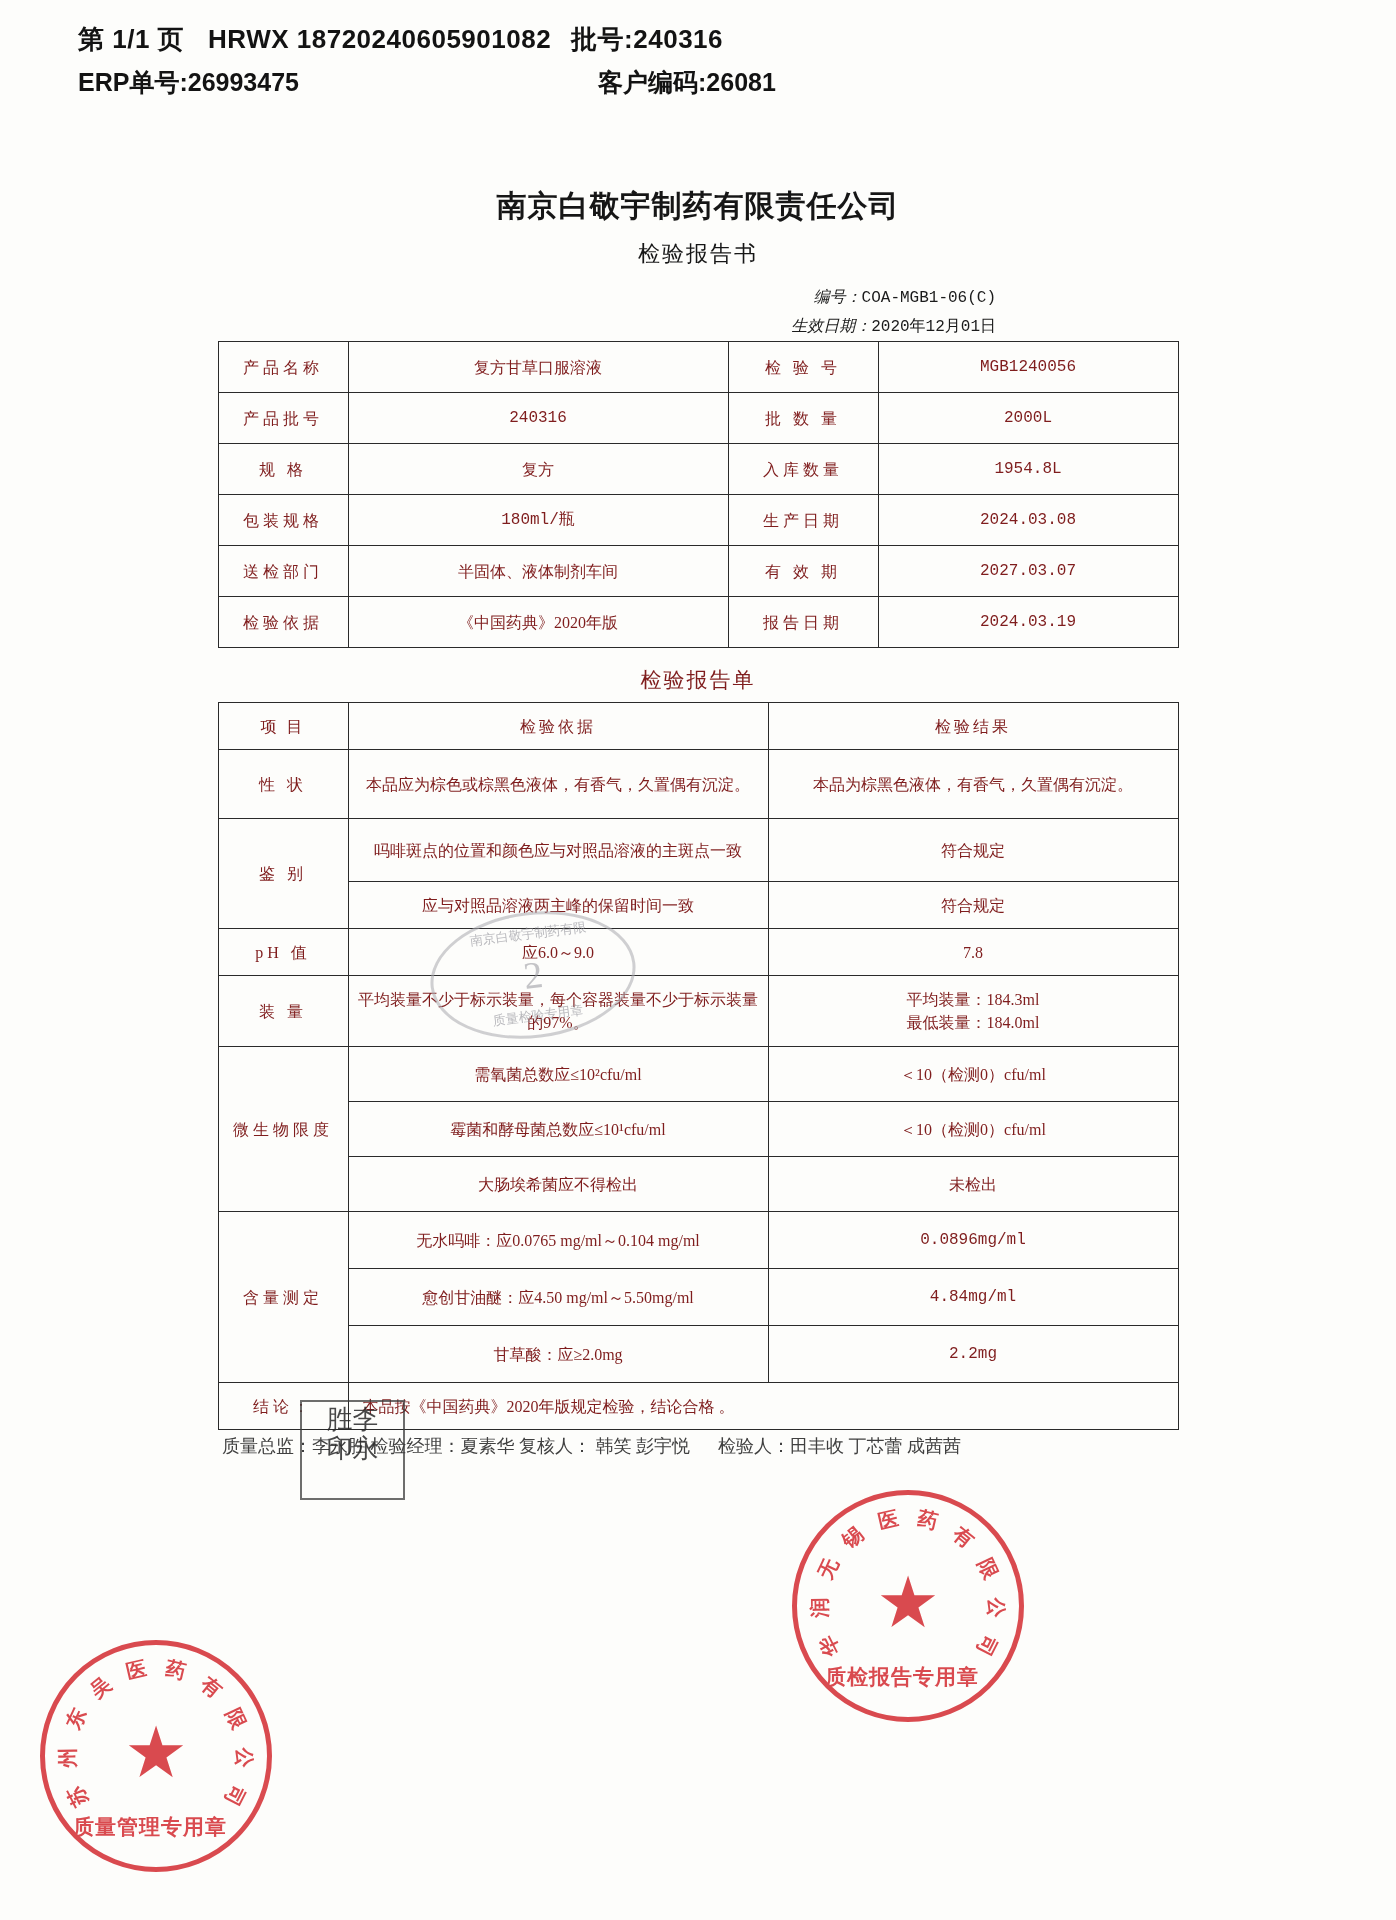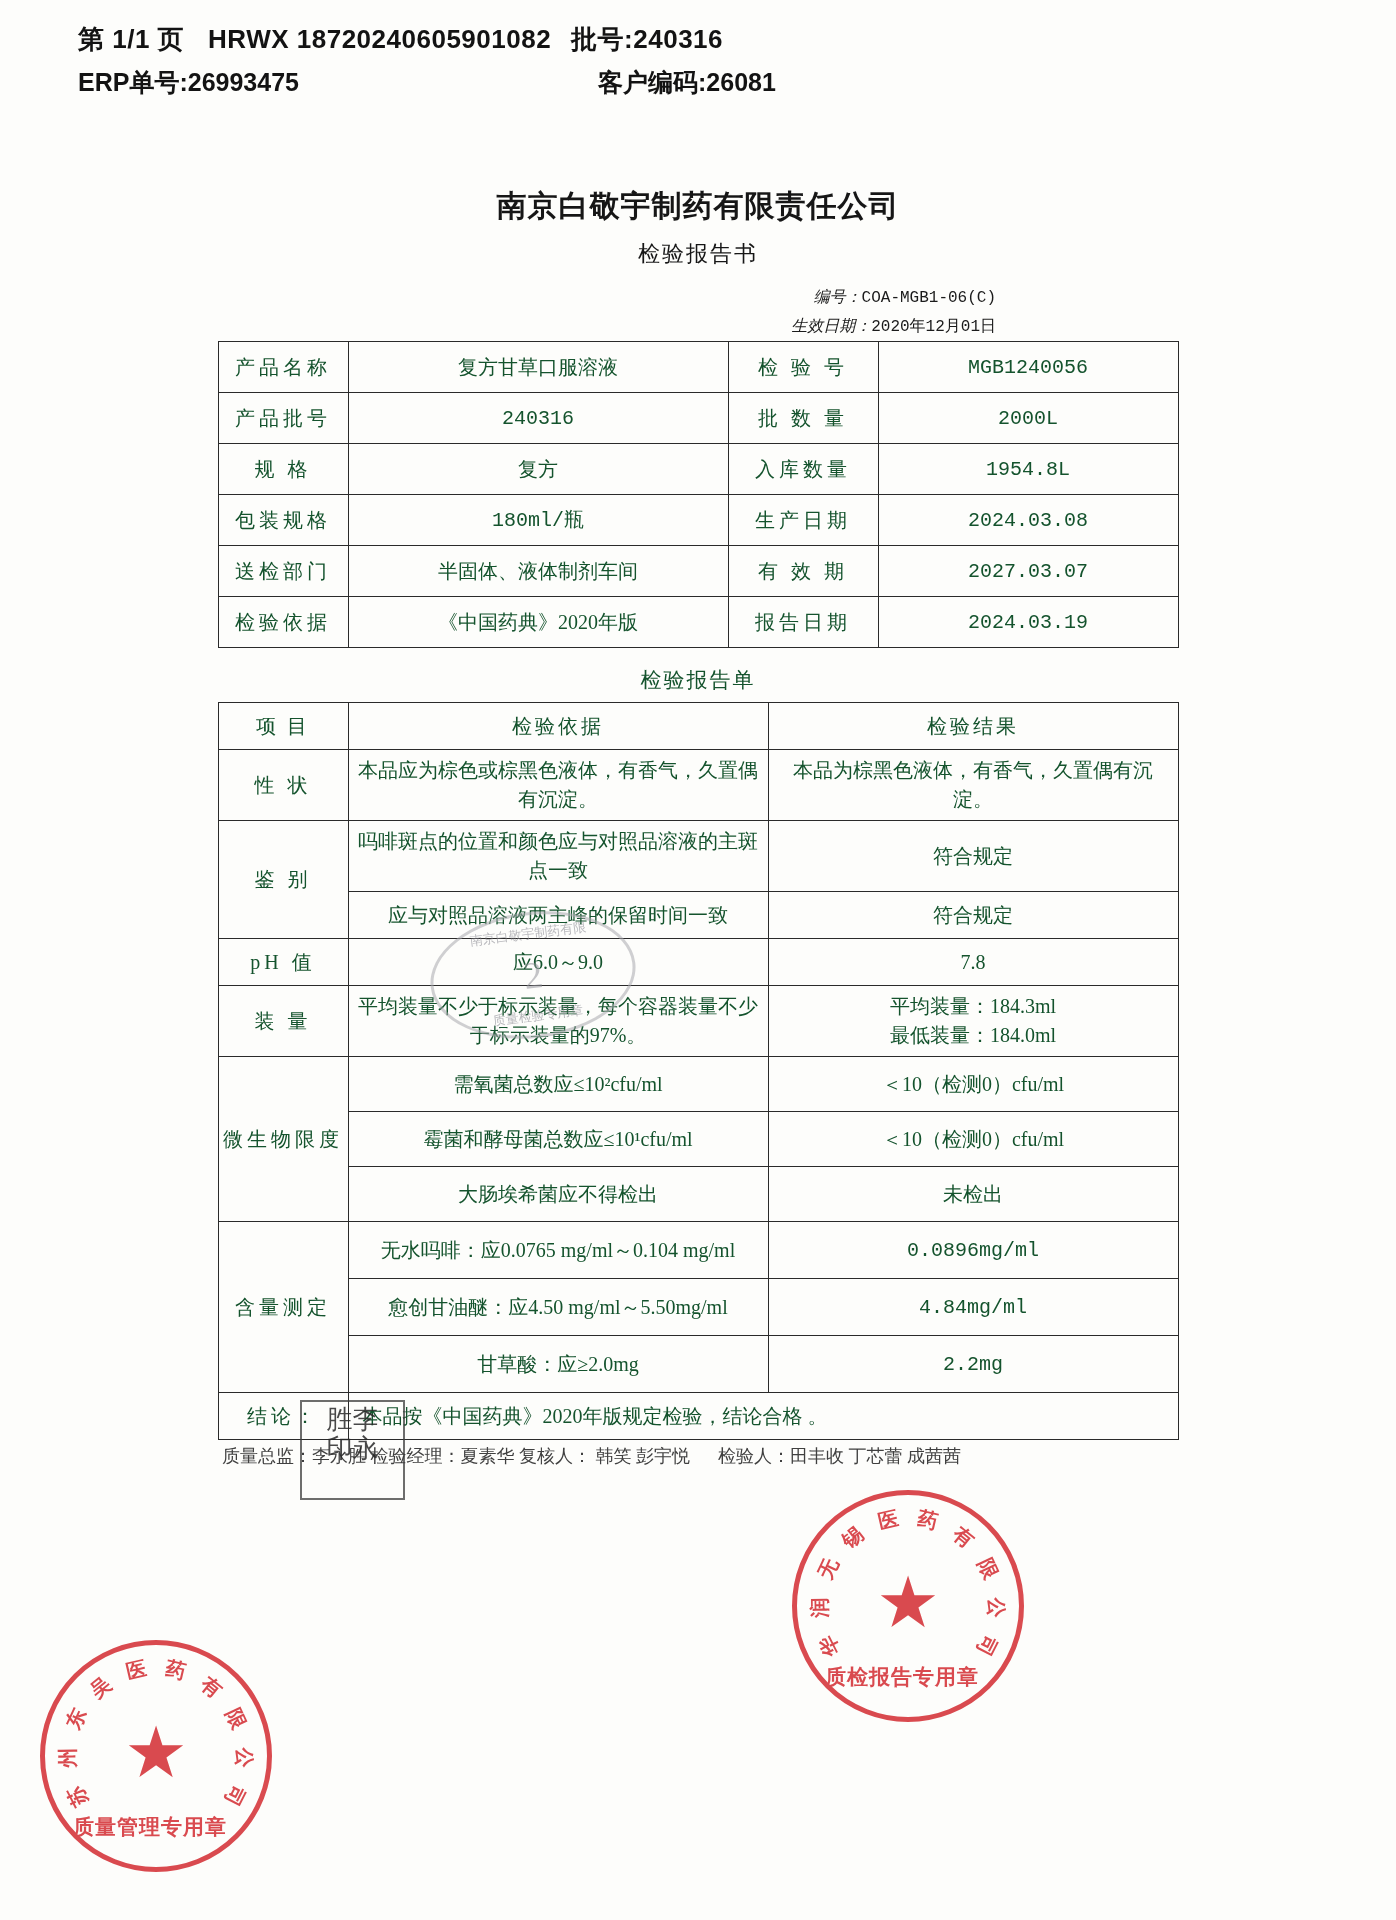--- a/index.html
+++ b/index.html
@@ -88,25 +88,25 @@
   }
 
   
   table.doc {
     border-collapse: collapse;
     margin: 0 auto;
     table-layout: fixed;
   }
   table.doc td {
     border: 1px solid #2a2a2a;
-    font-size: 20px;
+    font-size: 16px;
     text-align: center;
     vertical-align: middle;
     padding: 6px 4px;
-    color: #14532d;
+    color: #7f1d1d;
     line-height: 1.45;
   }
   .t-info {
     width: 960px;
     margin-top: 16px;
   }
   .t-info td { height: 38px; }
   .lab {
     letter-spacing: 4px;
     white-space: nowrap;
@@ -115,21 +115,21 @@
     font-family: "Liberation Mono", "DejaVu Sans Mono", monospace;
     font-size: 15px;
     margin-left: 28px;
   }
   .section-title {
     text-align: center;
     font-size: 21px;
     margin-top: 18px;
     margin-bottom: 8px;
     letter-spacing: 2px;
-    color: #14532d;
+    color: #7f1d1d;
   }
   .t-result {
     width: 960px;
   }
   .t-result td { height: 34px; }
   .t-result td.left-pad { padding-left: 8px; padding-right: 8px; }
   .hdr td { font-weight: normal; letter-spacing: 3px; }
   .concl {
     text-align: left !important;
     padding-left: 14px !important;

